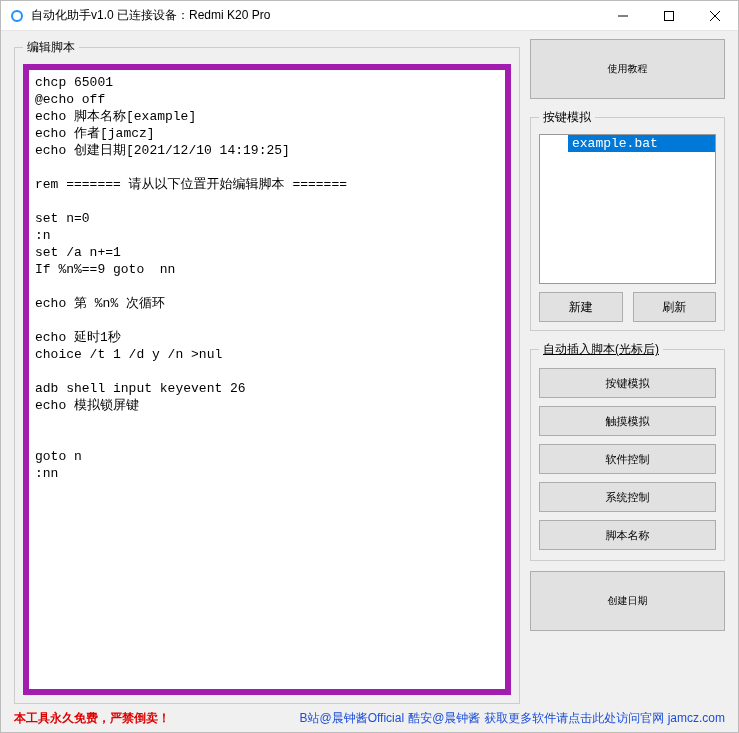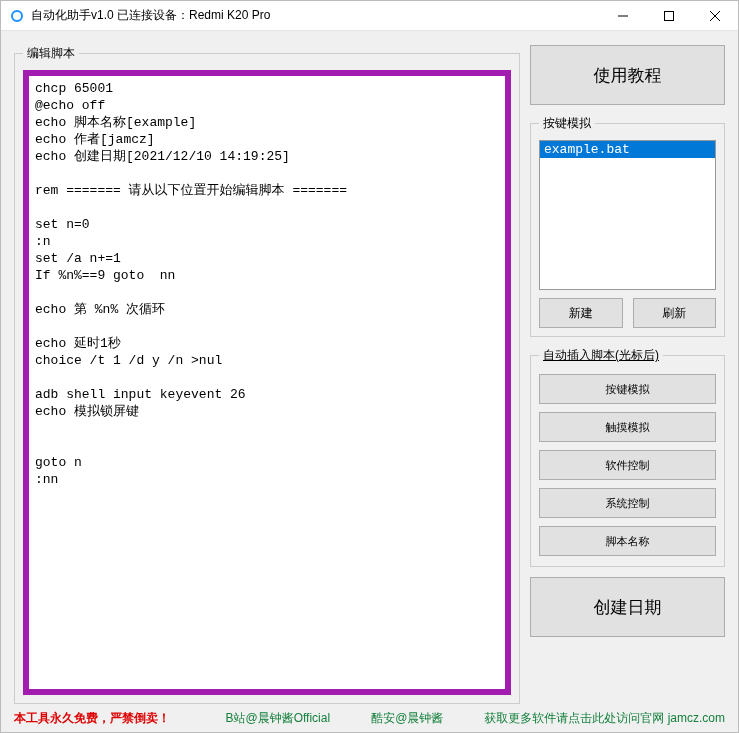--- a/index.html
+++ b/index.html
@@ -49,21 +49,21 @@
       height: 30px;
       display: flex;
       align-items: center;
       justify-content: center;
       color: #000;
       cursor: pointer;
     }
     .content {
       flex: 1;
       display: flex;
-      padding: 14px 13px 4px 13px;
+      padding: 8px 13px 4px 13px;
       gap: 10px;
     }
     .left-col {
       flex: 1;
       display: flex;
       flex-direction: column;
     }
     .right-col {
       width: 195px;
       display: flex;
@@ -97,21 +97,21 @@
       resize: none;
       outline: none;
       white-space: pre;
       overflow: auto;
       background: #fff;
     }
     .big-btn {
       height: 60px;
       background: #e1e1e1;
       border: 1px solid #adadad;
-      font-size: 17px;
+      font-size: 10px;
       cursor: pointer;
       font-family: inherit;
     }
     .select-fieldset {
       padding: 8px;
     }
     .script-list {
       width: 100%;
       height: 150px;
       border: 1px solid #999;
@@ -121,20 +121,21 @@
       overflow: auto;
       margin-bottom: 8px;
     }
     .script-list-item {
       padding: 1px 4px;
       cursor: pointer;
     }
     .script-list-item.selected {
       background: #0078d7;
       color: #fff;
+      margin-left: 28px;
     }
     .btn-row {
       display: flex;
       gap: 10px;
     }
     .small-btn {
       flex: 1;
       height: 30px;
       background: #e1e1e1;
       border: 1px solid #adadad;
@@ -155,32 +156,31 @@
       cursor: pointer;
       margin-bottom: 8px;
       font-family: inherit;
     }
     .wide-btn:last-child { margin-bottom: 0; }
     .footer {
       height: 24px;
       display: flex;
       align-items: center;
       padding: 0 13px 4px 13px;
-      gap: 14px;
+      gap: 4px;
       font-size: 12px;
     }
     .footer-warning {
       color: #d00;
       font-weight: bold;
     }
     .footer-spacer { flex: 1; }
     .footer-link {
-      color: #15803d;
-      cursor: pointer;
-      margin-left: 27px;
+      color: #1d4ed8;
+      cursor: pointer;
     }
   </style>
 </head>
 <body>
 
 <div class="window">
   <div class="titlebar">
     <div class="titlebar-icon">
       <svg width="14" height="14" viewBox="0 0 14 14">
           <circle cx="7" cy="7" r="5" fill="none" stroke="#1e90ff" stroke-width="2"></circle>

